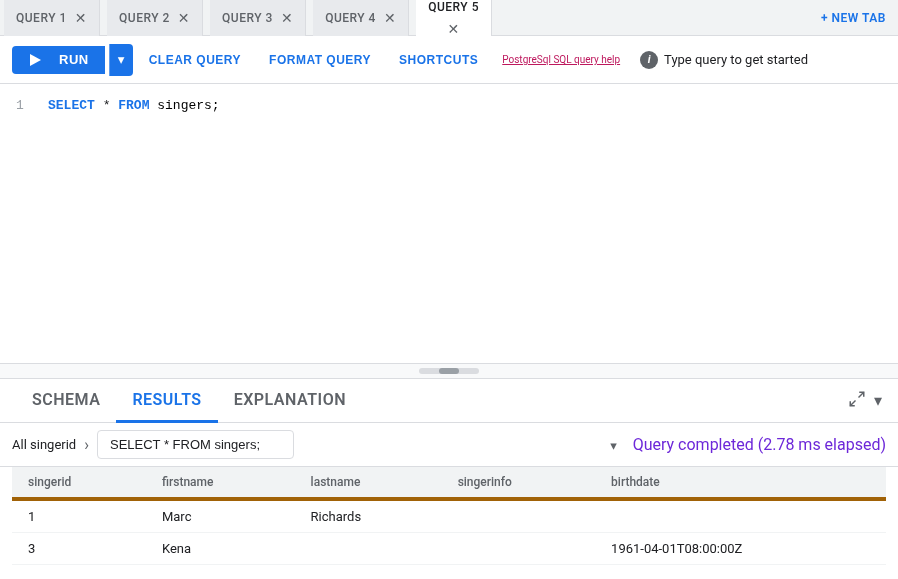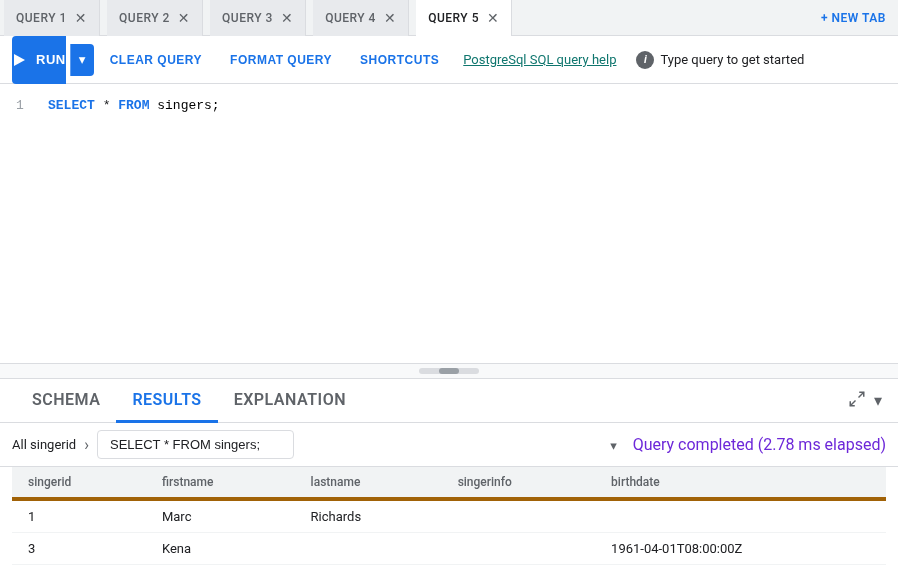--- a/index.html
+++ b/index.html
@@ -27,20 +27,21 @@
       background: #e8eaed;
       border-right: 1px solid #dadce0;
       cursor: pointer;
       gap: 8px;
       text-transform: uppercase;
     }
     .tab.active {
       background: #fff;
       color: #202124;
       border-bottom: none;
+      flex-direction: column;
     }
     .tab-close {
       font-size: 14px;
       color: #5f6368;
       line-height: 1;
       cursor: pointer;
     }
     .new-tab-btn {
       display: flex;
       align-items: center;
@@ -65,27 +66,27 @@
       gap: 4px;
       height: 48px;
     }
     .run-btn {
       display: flex;
       align-items: center;
       background: #1a73e8;
       color: #fff;
       border: none;
       border-radius: 4px 0 0 4px;
-      padding: 0 0;
-      height: 48px;
+      padding: 0 16px;
+      height: 28px;
       font-size: 13px;
       font-weight: 600;
       letter-spacing: 0.5px;
       cursor: pointer;
-      gap: 10px;
+      gap: 17px;
     }
     .run-dropdown {
       background: #1a73e8;
       color: #fff;
       border: none;
       border-left: 1px solid rgba(255,255,255,0.3);
       border-radius: 0 4px 4px 0;
       height: 32px;
       width: 24px;
       cursor: pointer;
@@ -99,22 +100,22 @@
       color: #1a73e8;
       font-size: 12px;
       font-weight: 600;
       letter-spacing: 0.5px;
       padding: 0 12px;
       height: 32px;
       cursor: pointer;
       text-transform: uppercase;
     }
     .toolbar-link {
-      color: #0f766e;
-      font-size: 13px;
+      color: #be185d;
+      font-size: 10px;
       text-decoration: underline;
       cursor: pointer;
       padding: 0 8px;
     }
     .toolbar-info {
       display: flex;
       align-items: center;
       gap: 6px;
       margin-left: 8px;
       color: #202124;

